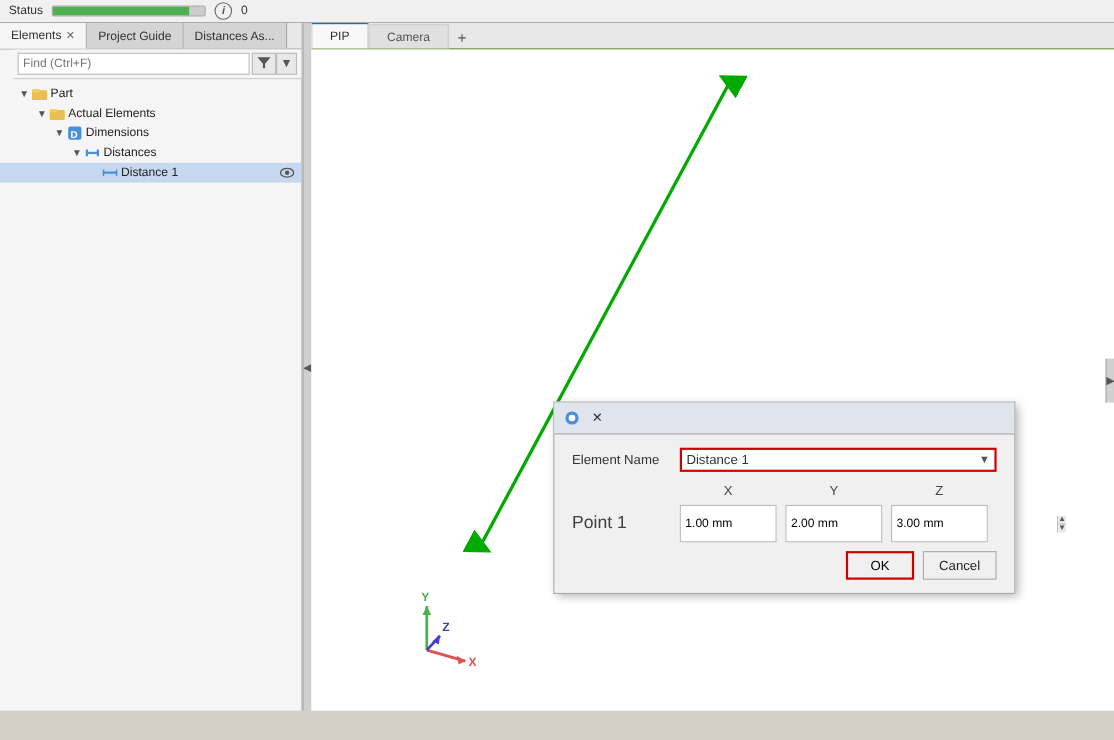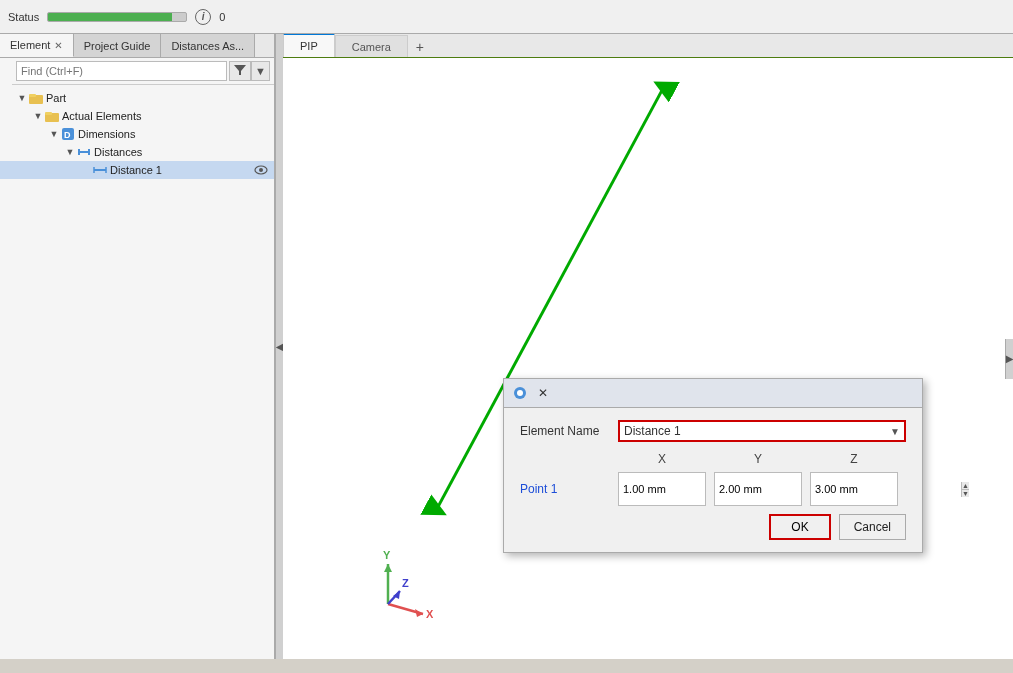--- a/index.html
+++ b/index.html
@@ -1,20 +1,20 @@
 <!DOCTYPE html>
 <html><head>
   <meta charset="utf-8">
   <style>
     * { box-sizing: border-box; margin: 0; padding: 0; }
     body { font-family: 'Segoe UI', Arial, sans-serif; font-size: 12px; background: #d4d0c8; overflow: hidden; width: 1013px; height: 673px; }
 
     
     .status-bar {
-      height: 34px;
+      height: 21px;
       background: #f0f0f0;
       border-bottom: 1px solid #aaa;
       display: flex;
       align-items: center;
       padding: 0 8px;
       gap: 8px;
     }
     .status-label { font-size: 11px; color: #333; }
     .status-bar-progress-bg {
       width: 140px;
@@ -314,21 +314,21 @@
     }
 
     
     .dialog-point-row {
       display: flex;
       align-items: center;
       margin-bottom: 8px;
       gap: 8px;
     }
     .dialog-point-label {
-      font-size: 12px; color: #1d4ed8; width: 90px; flex-shrink: 0;
+      font-size: 16px; color: #404040; width: 90px; flex-shrink: 0;
     }
     .spinbox {
       width: 88px;
       height: 34px;
       border: 1px solid #bbb;
       background: #fff;
       display: flex;
       align-items: center;
     }
     .spinbox-input {
@@ -388,21 +388,21 @@
   <div class="status-info-icon">i</div>
   <span class="status-count">0</span>
 </div>
 
 <div class="main-layout">
 
   <div class="left-panel">
 
     <div class="left-tabs">
       <div class="left-tab active">
-        <span>Element</span>
+        <span>Elements</span>
         <span class="left-tab-close">✕</span>
       </div>
       <div class="left-tab">
         <span>Project Guide</span>
       </div>
       <div class="left-tab">
         <span>Distances As...</span>
       </div>
     </div>
 

